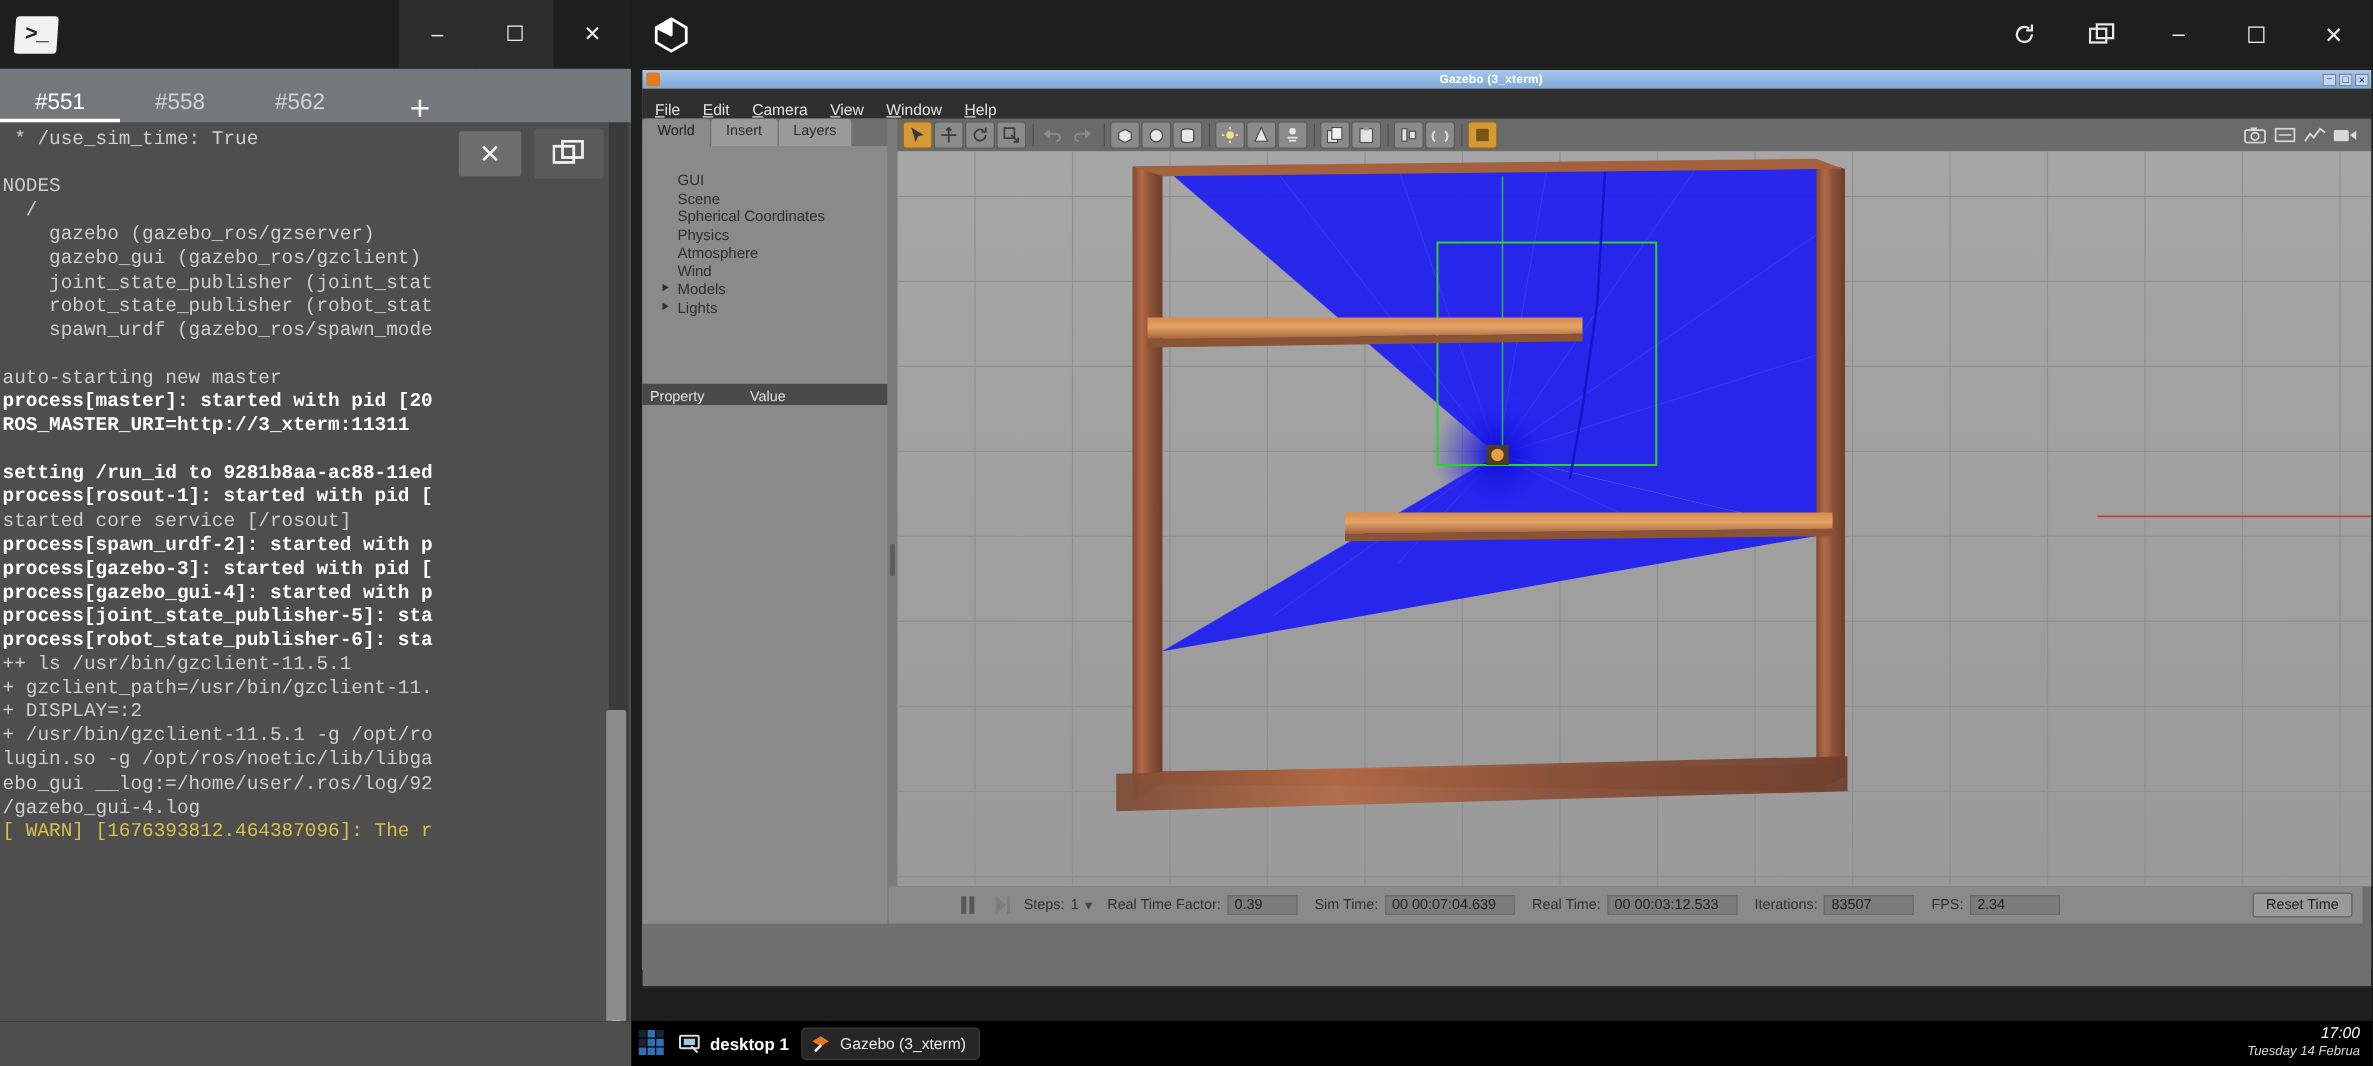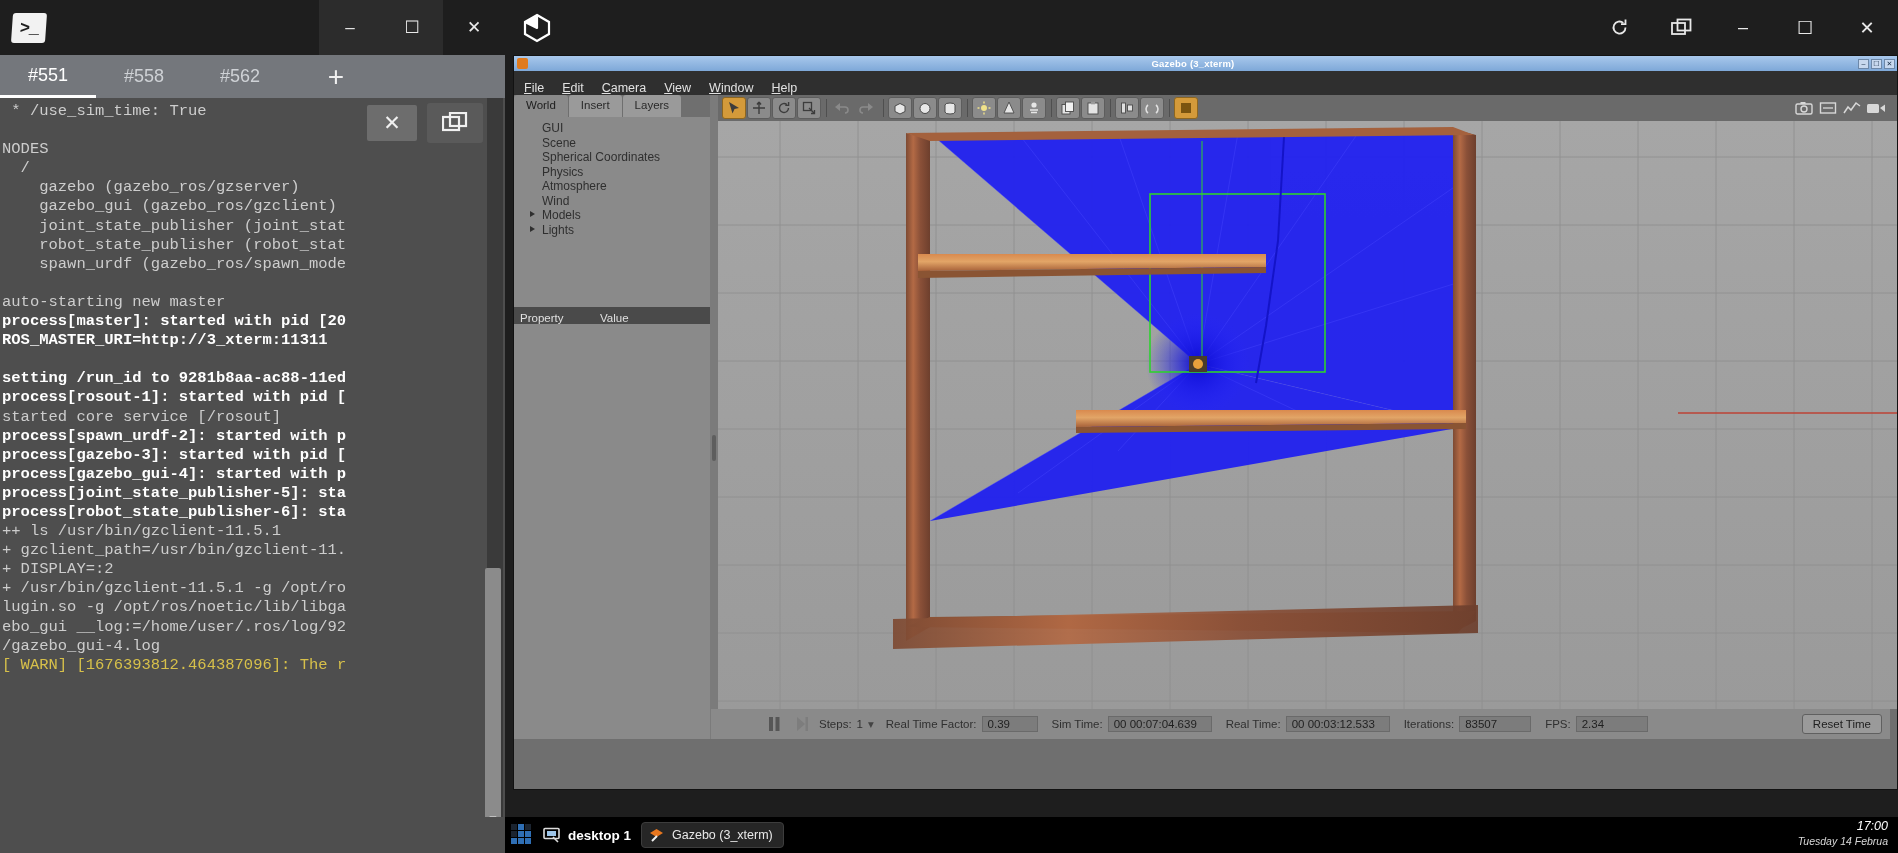--- a/index.html
+++ b/index.html
@@ -37,22 +37,22 @@
   .twbtn.min { background:#2c2c2c; }
   .twbtn.max { background:#2c2c2c; }
   .twbtn.cls { background:#1e1e1e; }
   #term-win-buttons { position:absolute; right:0; top:0; display:flex; }
 
   #term-tabs {
     position:absolute; left:0; top:55px; width:505px; height:43px;
     background: #74777c; display:flex; align-items:flex-end;
   }
   .tab {
-    height: 43px; display:flex; align-items:center; justify-content:center;
-    color: #cfd2d6; font-size: 18px; padding: 3px 6px;
+    height: 43px; display:flex; align-items:flex-start; justify-content:center;
+    color: #cfd2d6; font-size: 18px; padding: 16px 6px;
     font-family:"Liberation Sans", sans-serif;
   }
   .tab.active { color:#ffffff; border-bottom: 3px solid #ffffff; }
   #tab-new { color:#f0f0f0; font-size:28px; font-weight:300; }
 
   #term-body {
     position:absolute; left:0; top:98px; width:505px; height:755px;
     background: #4e4e4e; overflow:hidden;
     font-family: "Liberation Mono", monospace;
     font-size: 15.5px; line-height: 19.1px;
@@ -143,21 +143,21 @@
     background:#8a8a8a;
   }
   #gz-tabs { display:flex; height:22px; background:#6f6f6f; }
   .gz-tab {
     font-size:11.5px; color:#2a2a2a; padding: 4px 12px 0 12px;
     background:#9a9a9a; margin-right:1px; border-radius:3px 3px 0 0;
   }
   .gz-tab.active { background:#8a8a8a; color:#202020; }
   #gz-tree {
     position:absolute; left:0; top:22px; width:196px; height:190px;
-    background:#8a8a8a; padding: 4px 0 0 10px;
+    background:#8a8a8a; padding: 20px 0 0 10px;
   }
   .tree-item {
     font-size:12px; color:#2f2f2f; line-height:12.5px;
     padding: 1px 0 1px 18px; position:relative;
   }
   .tree-item .arrow {
     position:absolute; left: 6px; top: 3px;
     width:0;height:0;border-left:5px solid #2f2f2f;
     border-top:3.5px solid transparent; border-bottom:3.5px solid transparent;
   }

